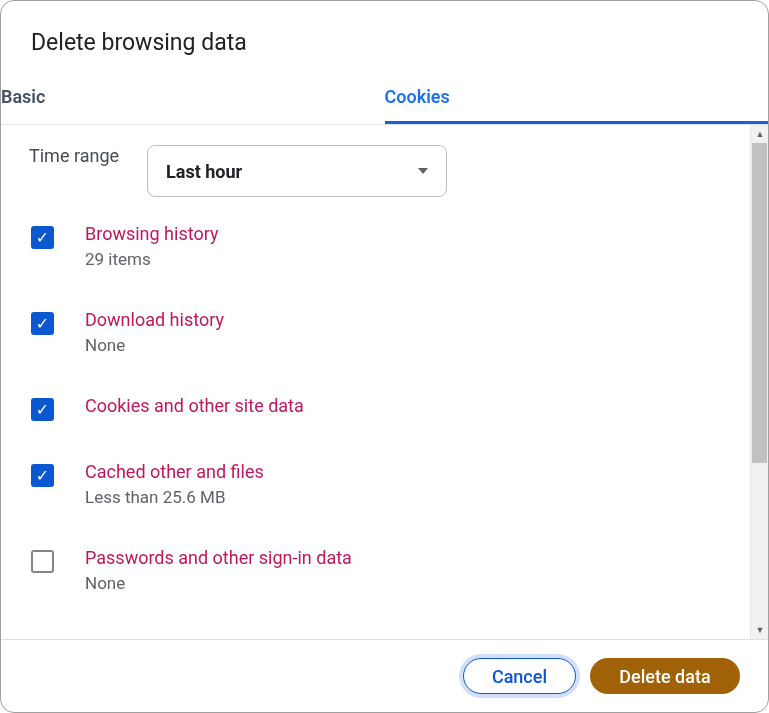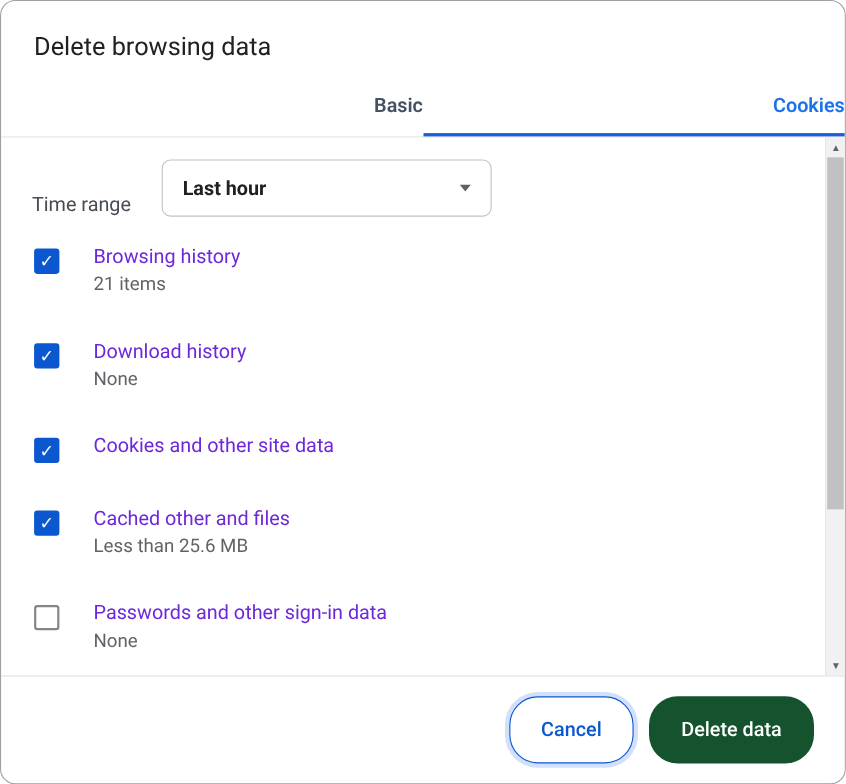--- a/index.html
+++ b/index.html
@@ -31,21 +31,21 @@
       color: #202124;
       padding: 28px 19px 18px 30px;
     }
     .tabs {
       display: flex;
       border-bottom: 1px solid #e4e4e4;
       position: relative;
     }
     .tab {
       flex: 1;
-      text-align: right;
+      text-align: left;
       padding: 12px 0 14px 0;
       font-size: 18px;
       font-weight: 600;
       color: #445063;
       cursor: pointer;
       border-bottom: 3px solid transparent;
     }
     .tab.active {
       color: #1a73e8;
       border-bottom: 3px solid #1a5fd8;
@@ -82,21 +82,21 @@
     .scroll-thumb {
       position: absolute;
       left: 1px;
       top: 18px;
       width: 15px;
       height: 320px;
       background: #c1c1c1;
     }
     .time-range-row {
       display: flex;
-      align-items: flex-end;
+      align-items: flex-start;
       margin-bottom: 26px;
     }
     .time-range-label {
       font-size: 18px;
       color: #464c53;
       padding-right: 28px;
     }
     .time-range-select {
       width: 300px;
       height: 52px;
@@ -142,55 +142,55 @@
     .checkbox.unchecked {
       border: 2px solid #80868b;
     }
     .checkmark {
       color: #fff;
       font-size: 16px;
       line-height: 1;
     }
     .option-text .primary {
       font-size: 18px;
-      color: #6d28d9;
+      color: #be185d;
       margin-bottom: 5px;
     }
     .option-text .secondary {
       font-size: 17px;
       color: #5f6368;
     }
     .footer {
       border-top: 1px solid #e0e0e0;
       padding: 18px 28px 18px 0;
       display: flex;
       justify-content: flex-end;
       gap: 14px;
     }
     .btn {
-      height: 61px;
+      height: 36px;
       border-radius: 26px;
       font-size: 18px;
       font-weight: 500;
       cursor: pointer;
       padding: 0 28px;
       display: inline-flex;
       align-items: center;
       justify-content: center;
     }
     .btn-cancel {
       color: #0b57d0;
       background: #fff;
       border: 1px solid #9aa0a6;
       box-shadow: 0 0 0 4px #d3e0fb;
       border-color: #0b57d0;
     }
     .btn-delete {
       color: #fff;
-      background: #14532d;
+      background: #a16207;
       border: none;
       min-width: 150px;
     }
   </style>
 </head>
 <body>
 
 <div class="dialog">
 
   <div class="dialog-title">Delete browsing data</div>
@@ -210,21 +210,21 @@
           <span class="dropdown-arrow"></span>
         </div>
       </div>
 
       <div class="option-row">
         <div class="checkbox checked">
           <span class="checkmark">✓</span>
         </div>
         <div class="option-text">
           <div class="primary">Browsing history</div>
-          <div class="secondary">21 items</div>
+          <div class="secondary">29 items</div>
         </div>
       </div>
 
       <div class="option-row">
         <div class="checkbox checked">
           <span class="checkmark">✓</span>
         </div>
         <div class="option-text">
           <div class="primary">Download history</div>
           <div class="secondary">None</div>

